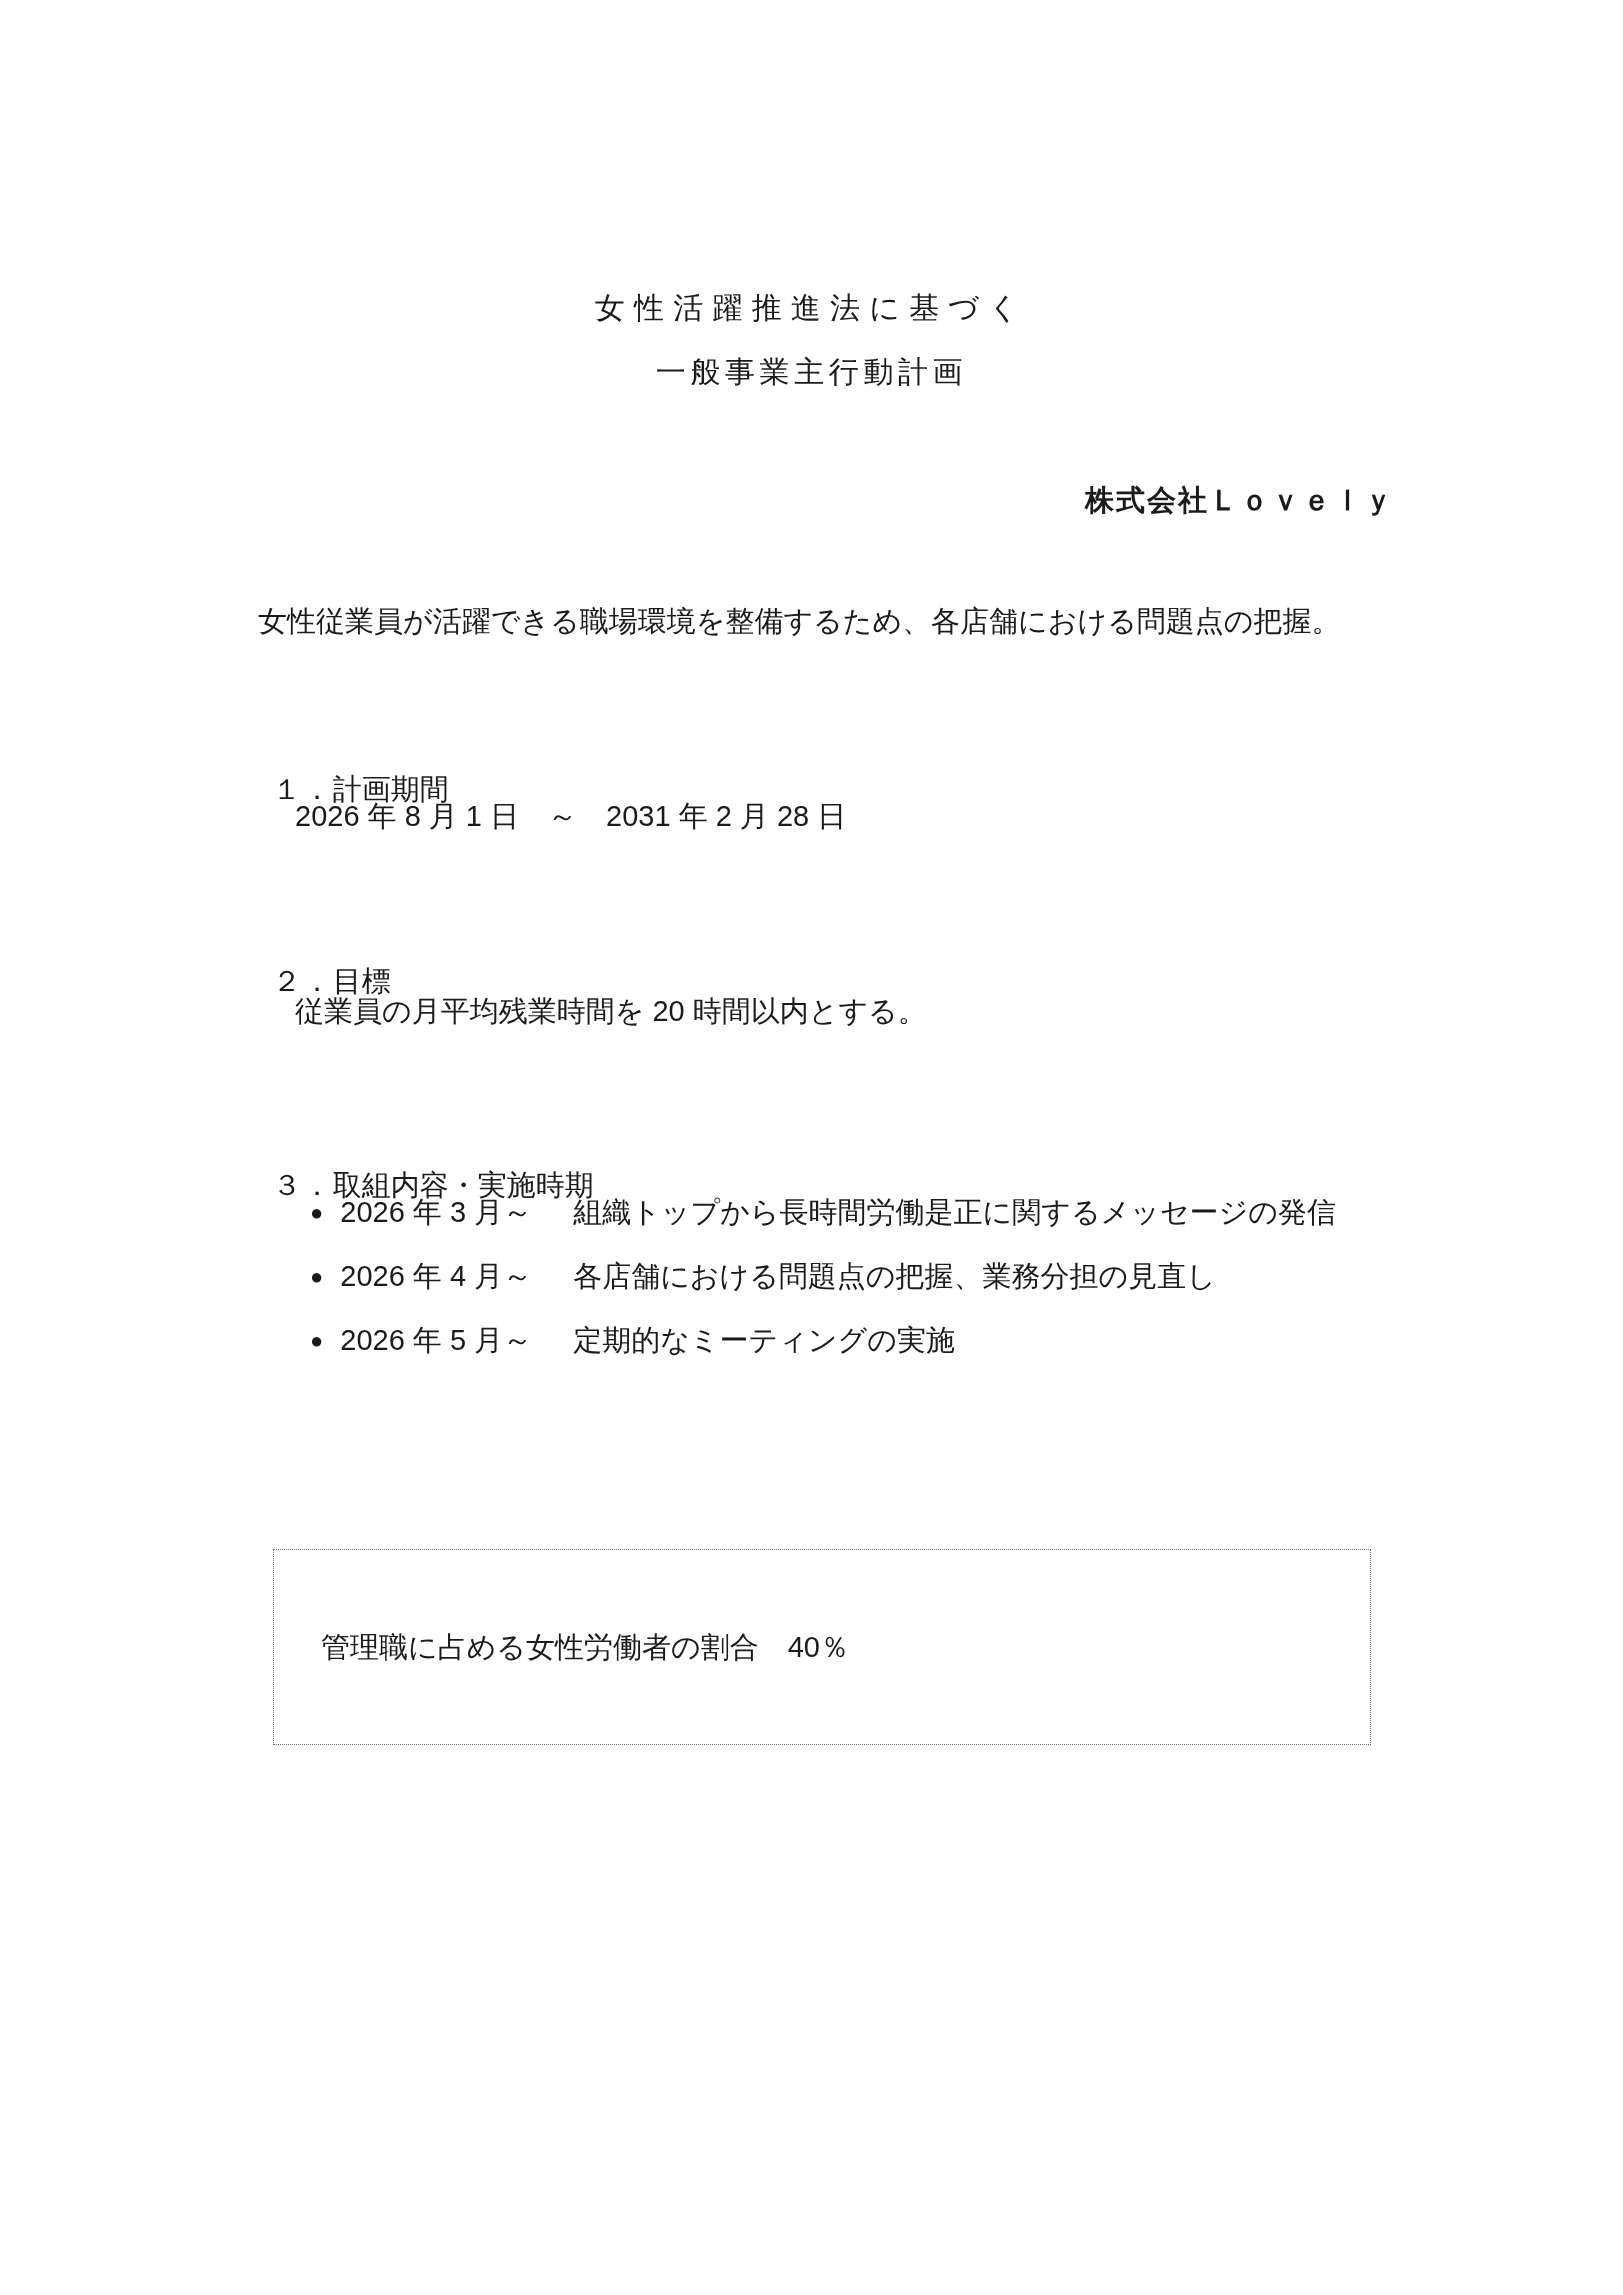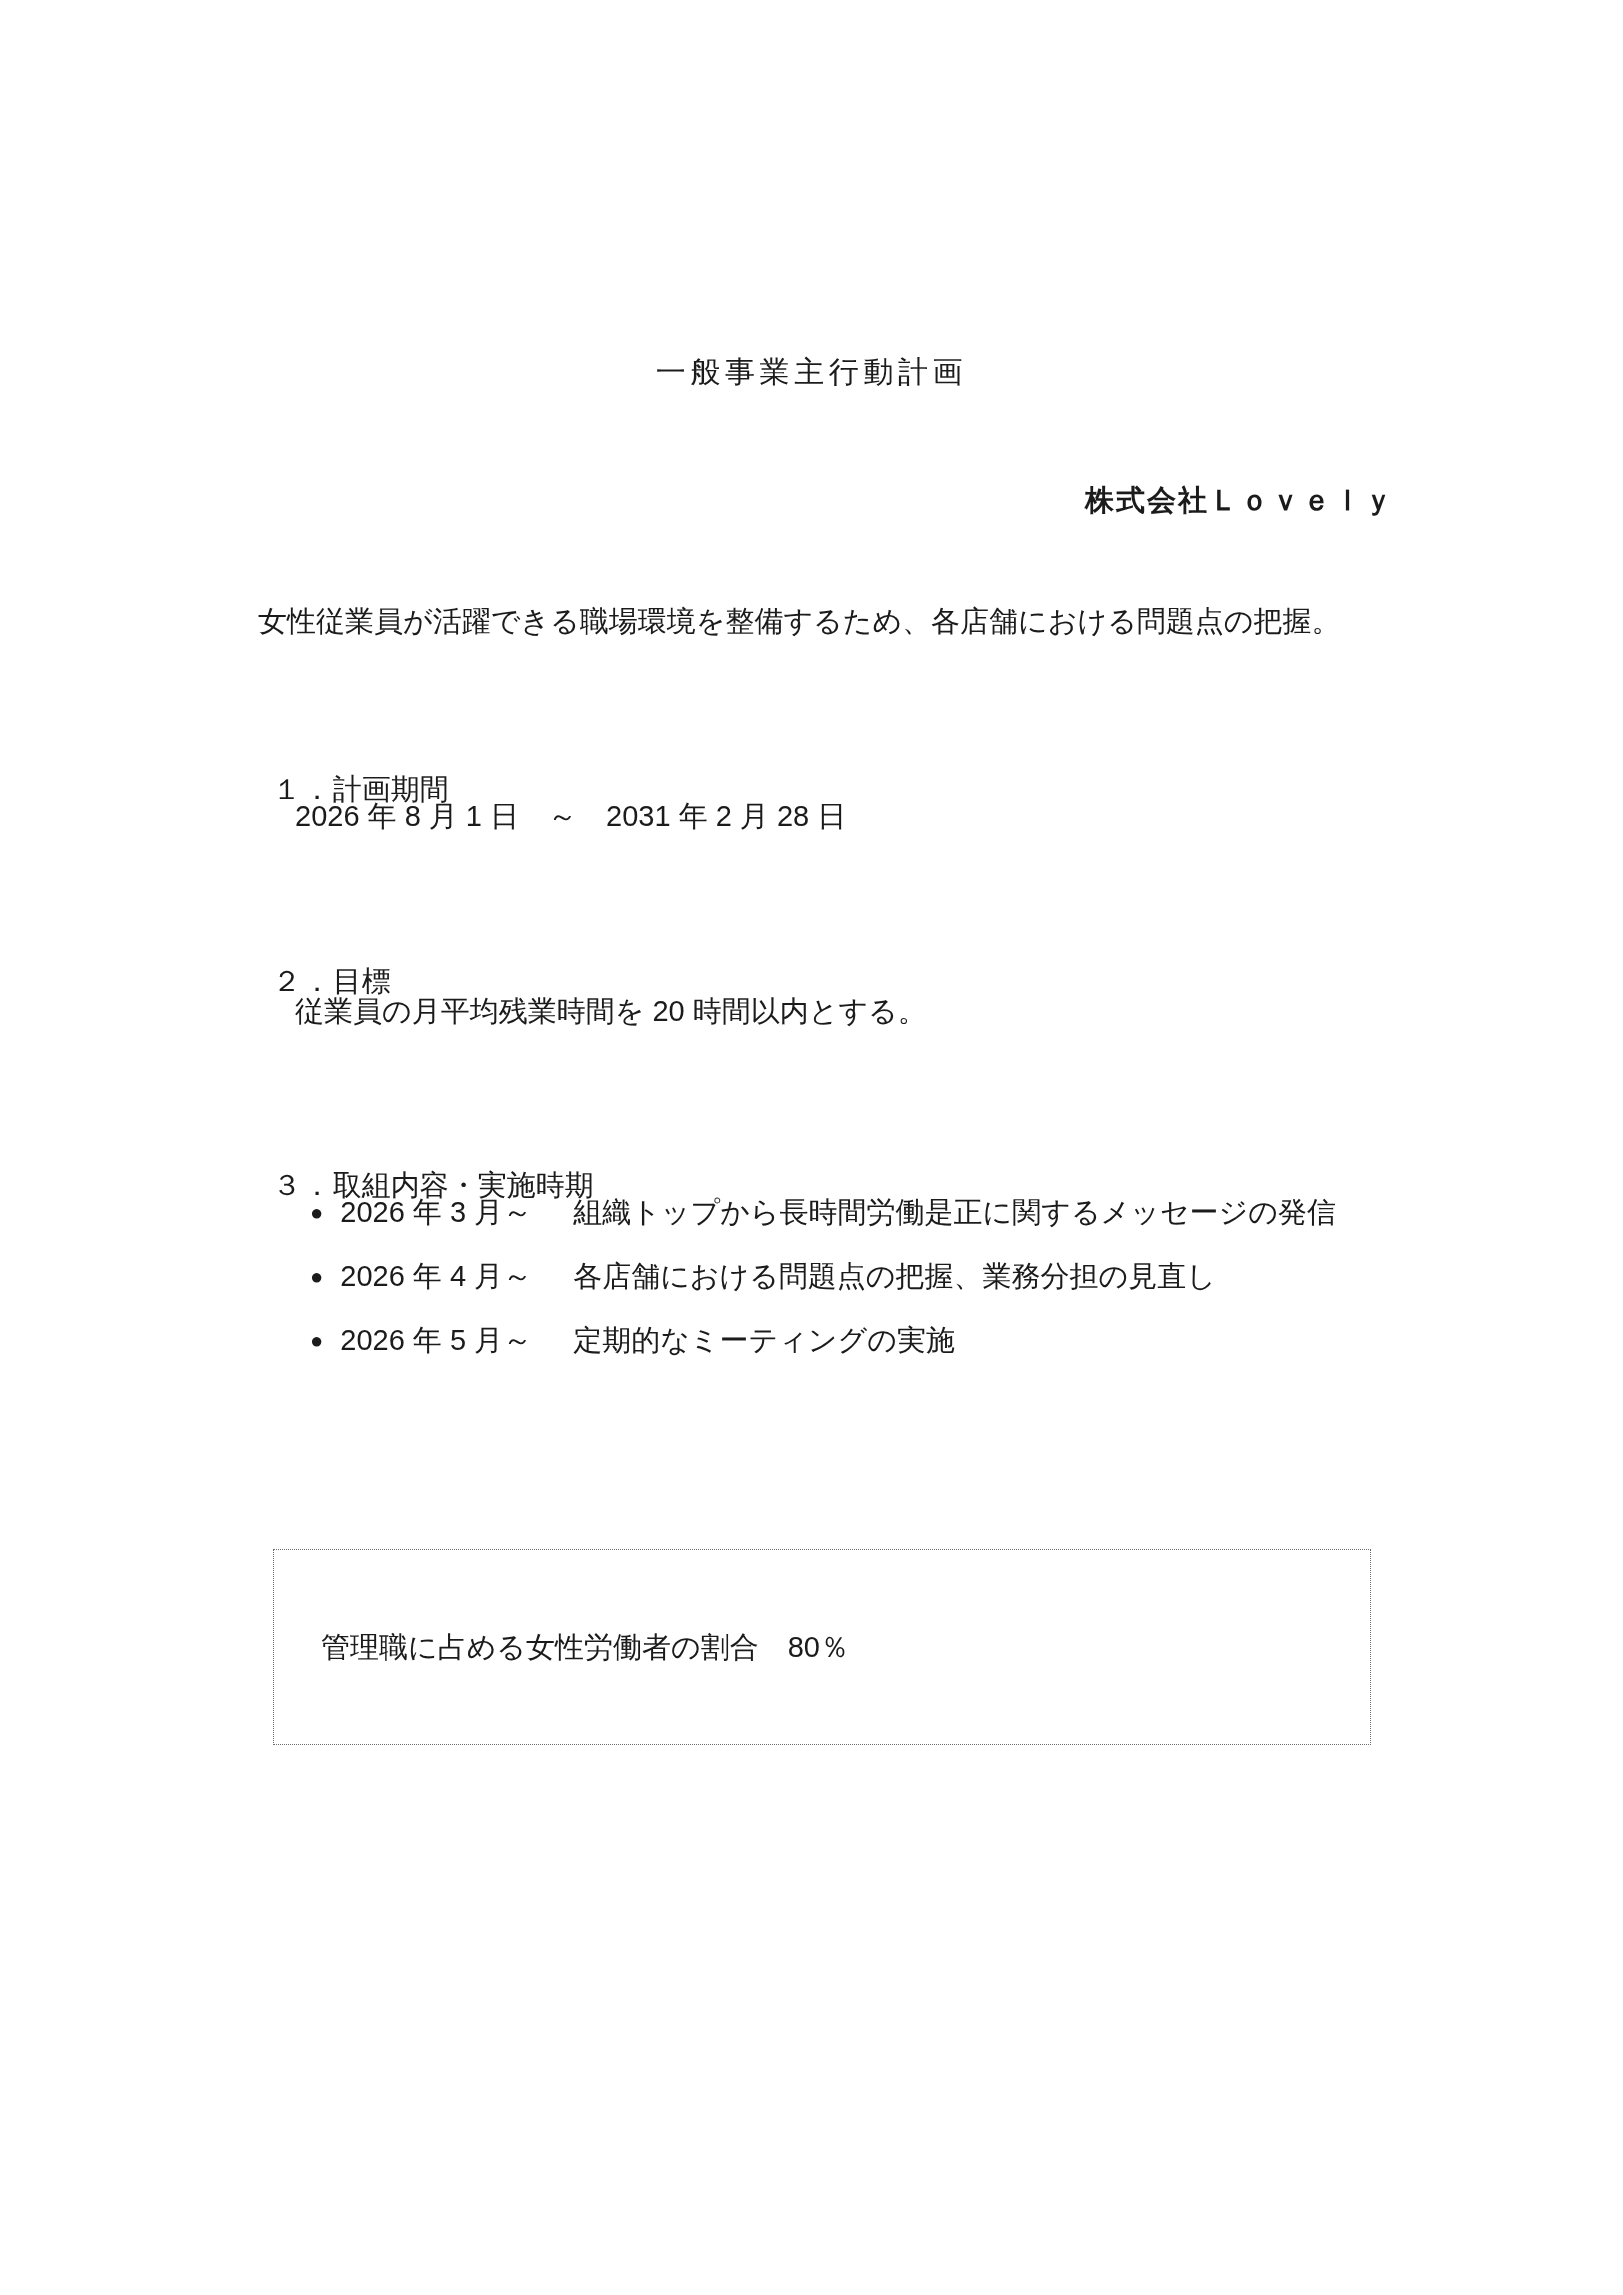--- a/index.html
+++ b/index.html
@@ -90,20 +90,21 @@
     font-size: 29px;
     line-height: 37px;
     white-space: pre;
   }
 </style>
 </head>
 <body>
 
 <div class="page">
 
+  <div class="abs title-line1">女性活躍推進法に基づく</div>
 
   <div class="abs title-line2">一般事業主行動計画</div>
 
   <div class="abs company">株式会社Ｌｏｖｅｌｙ</div>
 
   <div class="abs intro">女性従業員が活躍できる職場環境を整備するため、各店舗における問題点の把握。</div>
 
   <div class="abs sec-head-1">
     <span class="sec-num">１．</span><span>計画期間</span>
   </div>
@@ -130,17 +131,17 @@
     <span>各店舗における問題点の把握、業務分担の見直し</span>
   </div>
 
   <div class="bullet-row bullet-row-3">
     <span class="bullet-dot">●</span>
     <span class="bullet-date">2026 年 5 月～</span>
     <span>定期的なミーティングの実施</span>
   </div>
 
   <div class="note-box">
-    <div class="note-box-text">管理職に占める女性労働者の割合　80％</div>
+    <div class="note-box-text">管理職に占める女性労働者の割合　40％</div>
   </div>
 
 </div>
 
 
 </body></html>

